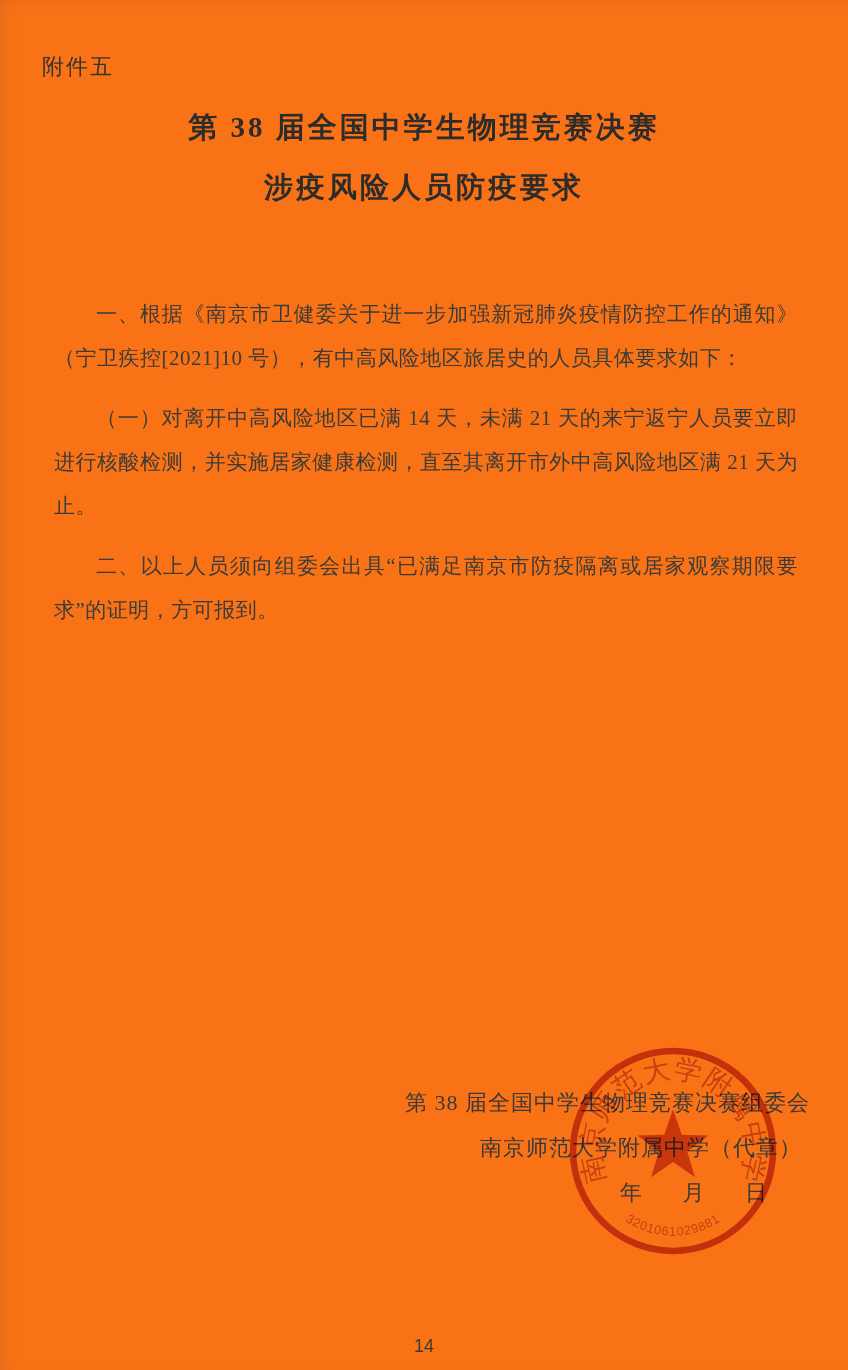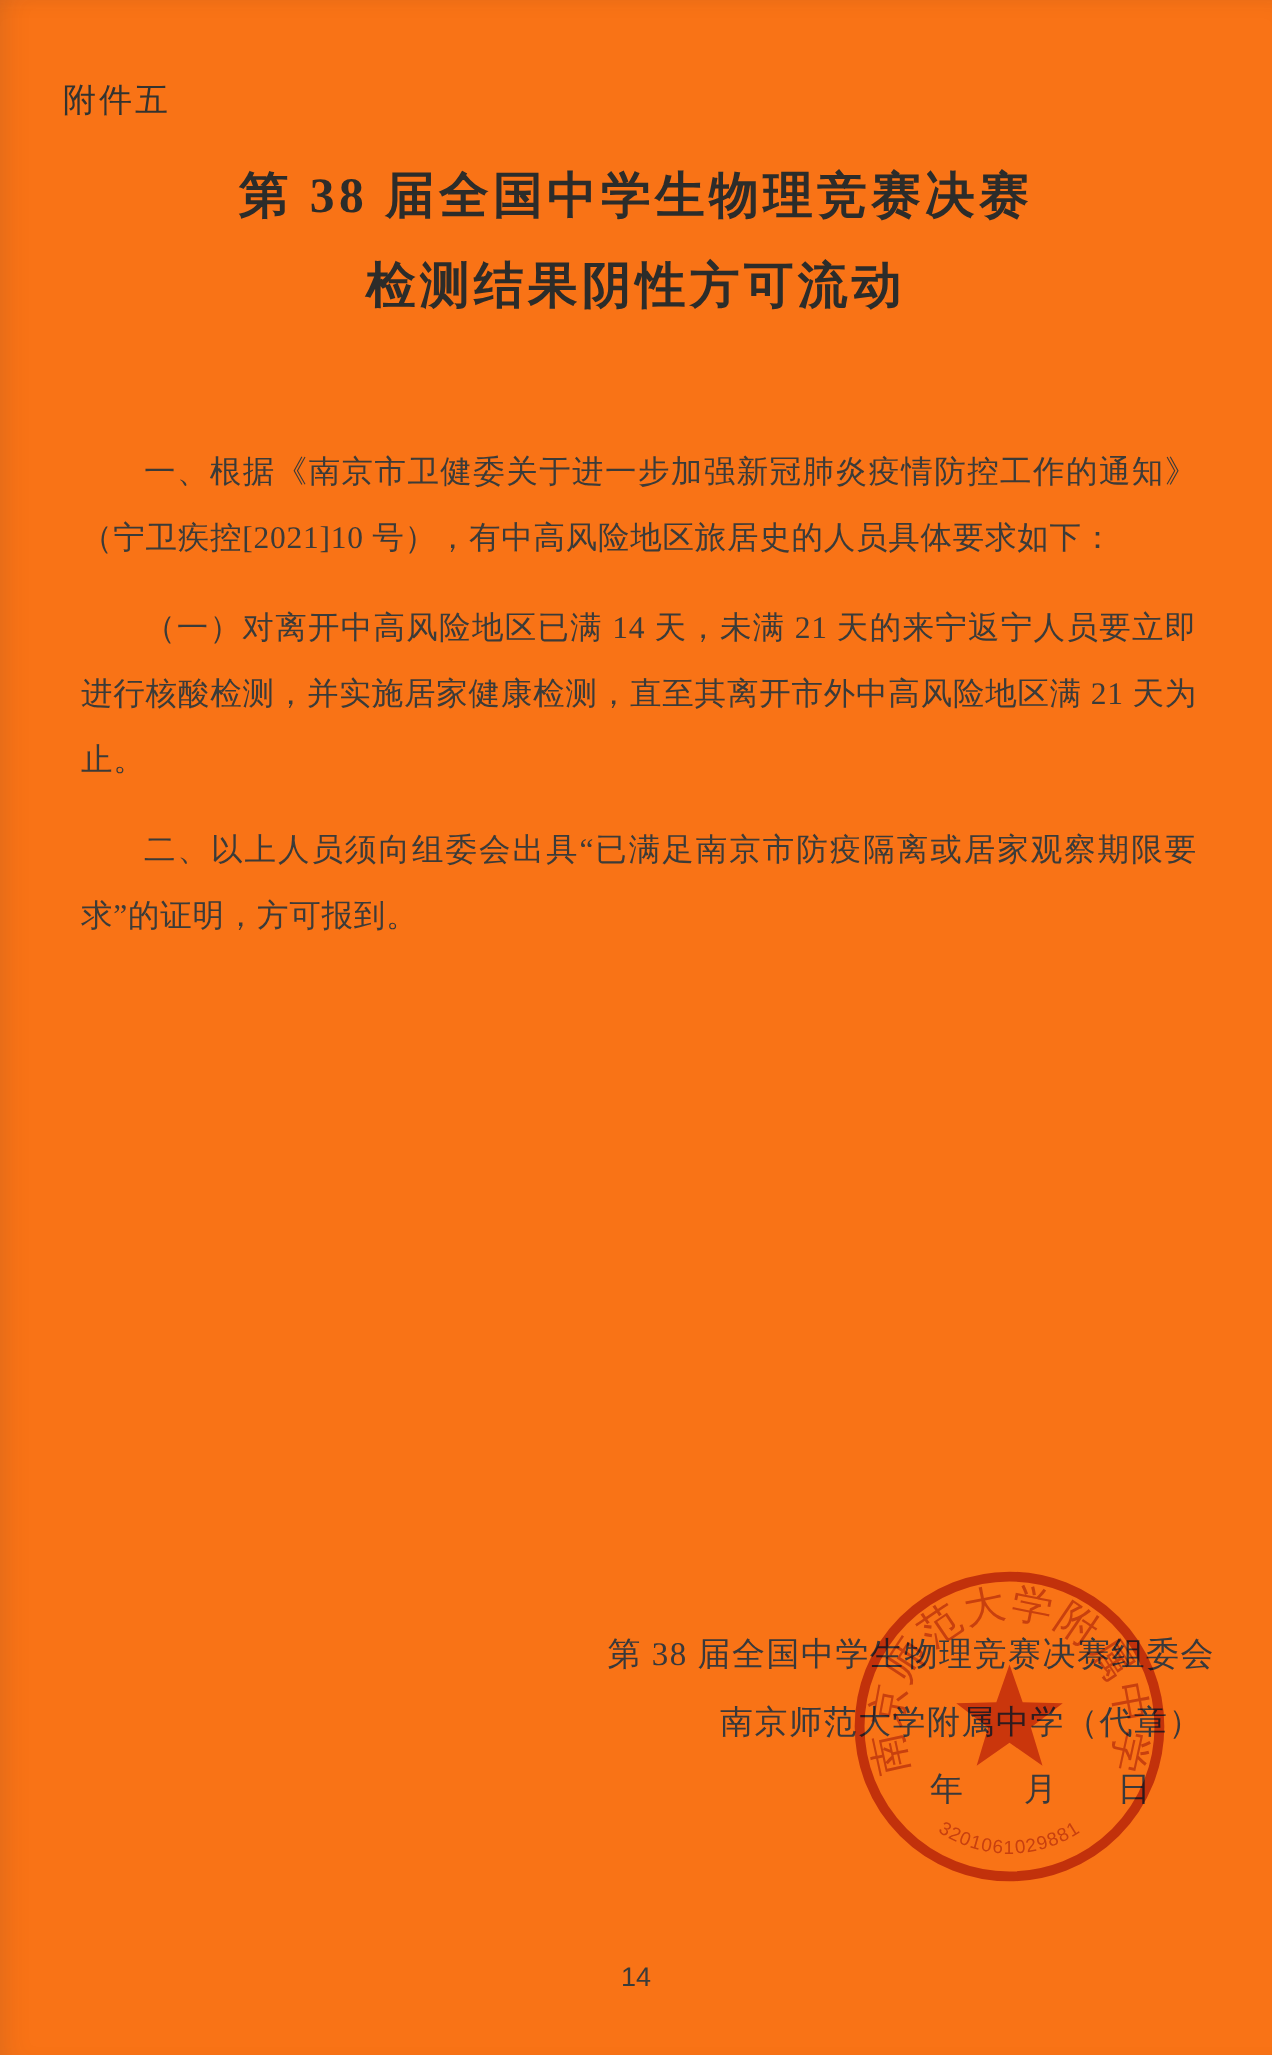--- a/index.html
+++ b/index.html
@@ -25,21 +25,21 @@
     top: 52px;
     font-size: 22px;
     letter-spacing: 2px;
     color: #333330;
   }
   .doc-title {
     position: absolute;
     left: 0;
     width: 100%;
     text-align: center;
-    font-size: 33px;
+    font-size: 29px;
     font-weight: bold;
     letter-spacing: 3px;
     color: #2c2c2a;
     margin: 0;
   }
   .doc-title.line1 { top: 108px; }
   .doc-title.line2 { top: 168px; }
   .doc-body {
     position: absolute;
     left: 38px;
@@ -77,37 +77,37 @@
     height: 214px;
     mix-blend-mode: multiply;
     opacity: 0.92;
     z-index: 2;
     pointer-events: none;
   }
   .page-number {
     position: absolute;
     left: 0;
     width: 100%;
-    top: 1308px;
+    top: 1336px;
     text-align: center;
     font-size: 18px;
     color: #3b3b39;
     font-family: "Liberation Sans", "DejaVu Sans", sans-serif;
   }
 </style>
 </head>
 <body>
 
 <div class="page">
 
   <div class="attachment-label">附件五</div>
 
   <h1 class="doc-title line1">第 38 届全国中学生物理竞赛决赛</h1>
 
-  <h1 class="doc-title line2">检测结果阴性方可流动</h1>
+  <h1 class="doc-title line2">涉疫风险人员防疫要求</h1>
 
   <div class="doc-body">
     <p>一、根据《南京市卫健委关于进一步加强新冠肺炎疫情防控工作的通知》（宁卫疾控[2021]10 号），有中高风险地区旅居史的人员具体要求如下：</p>
     <p>（一）对离开中高风险地区已满 14 天，未满 21 天的来宁返宁人员要立即进行核酸检测，并实施居家健康检测，直至其离开市外中高风险地区满 21 天为止。</p>
     <p>二、以上人员须向组委会出具“已满足南京市防疫隔离或居家观察期限要求”的证明，方可报到。</p>
   </div>
 
   <div class="signature-block">
     <div class="signature-line1">第 38 届全国中学生物理竞赛决赛组委会</div>
     <div class="signature-line2">南京师范大学附属中学（代章）</div>

